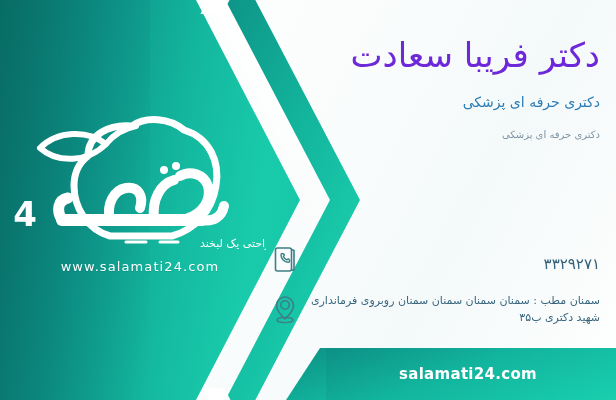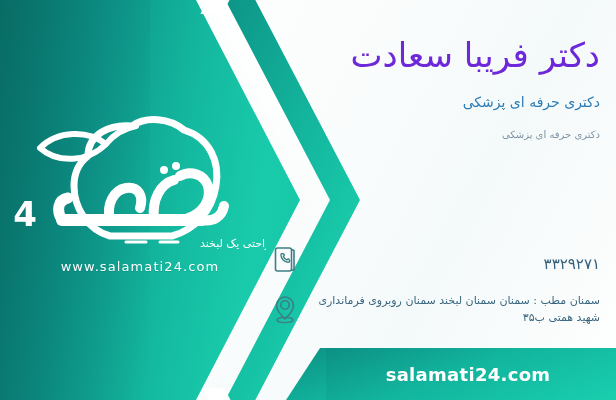--- a/index.html
+++ b/index.html
@@ -52,21 +52,21 @@
     position:absolute;background:#ffffff;opacity:.95;
   }
 
   
   .bottom-bar{
     position:absolute;right:0;bottom:0;width:296px;height:52px;
     background:linear-gradient(160deg,#0c8f84 0%,#12b49d 45%,#19cfae 100%);
     display:flex;align-items:center;justify-content:center;
   }
   .bottom-bar .url{
-    color:#ffffff;font-weight:bold;font-size:18px;letter-spacing:.3px;
+    color:#ffffff;font-weight:bold;font-size:15px;letter-spacing:.3px;
     font-family:"DejaVu Sans","Liberation Sans",sans-serif;
     direction:ltr;
   }
   
   .bar-notch{
     position:absolute;left:-34px;bottom:0;width:40px;height:52px;
     background:linear-gradient(160deg,#0c8f84,#12b49d);
     clip-path:polygon(34px 0, 40px 0, 40px 52px, 0 52px);
   }
 
@@ -193,21 +193,21 @@
       <div class="c-icon">
         <svg width="24" height="27" viewBox="0 0 24 27" fill="none">
           <rect x="2.5" y="2" width="16" height="23" rx="2" stroke="#3d7f86" stroke-width="1.6"></rect>
           <path d="M18.5 3.5 L21 4.5 L21 23.5 L18.5 24.5" stroke="#3d7f86" stroke-width="1.6" fill="none" stroke-linejoin="round"></path>
           <path d="M8 9 C8 8 8.6 7.4 9.4 7.6 L10.6 8 C11.2 8.2 11.4 8.9 11.1 9.4 L10.4 10.5 C11 12 12.2 13.2 13.7 13.8 L14.8 13.1 C15.3 12.8 16 13 16.2 13.6 L16.6 14.8 C16.8 15.6 16.2 16.2 15.2 16.2 C11.3 16.2 8 12.9 8 9 Z" stroke="#3d7f86" stroke-width="1.4" fill="none" stroke-linejoin="round"></path>
         </svg>
       </div>
     </div>
 
     <div class="c-row address">
-      <div class="c-text">سمنان مطب : سمنان سمنان لبخند سمنان روبروی فرمانداری شهید همتی ب۳۵</div>
+      <div class="c-text">سمنان مطب : سمنان سمنان سمنان سمنان روبروی فرمانداری شهید دکتری ب۳۵</div>
       <div class="c-icon">
         <svg width="26" height="30" viewBox="0 0 26 30" fill="none">
           <path d="M13 3 C8.3 3 4.5 6.8 4.5 11.5 C4.5 17.5 13 25 13 25 C13 25 21.5 17.5 21.5 11.5 C21.5 6.8 17.7 3 13 3 Z" stroke="#3d7f86" stroke-width="1.6" fill="none" stroke-linejoin="round"></path>
           <circle cx="13" cy="11" r="4.2" stroke="#3d7f86" stroke-width="1.6" fill="none"></circle>
           <ellipse cx="13" cy="26" rx="8" ry="2.6" stroke="#3d7f86" stroke-width="1.4" fill="none"></ellipse>
         </svg>
       </div>
     </div>
 
   </div>

